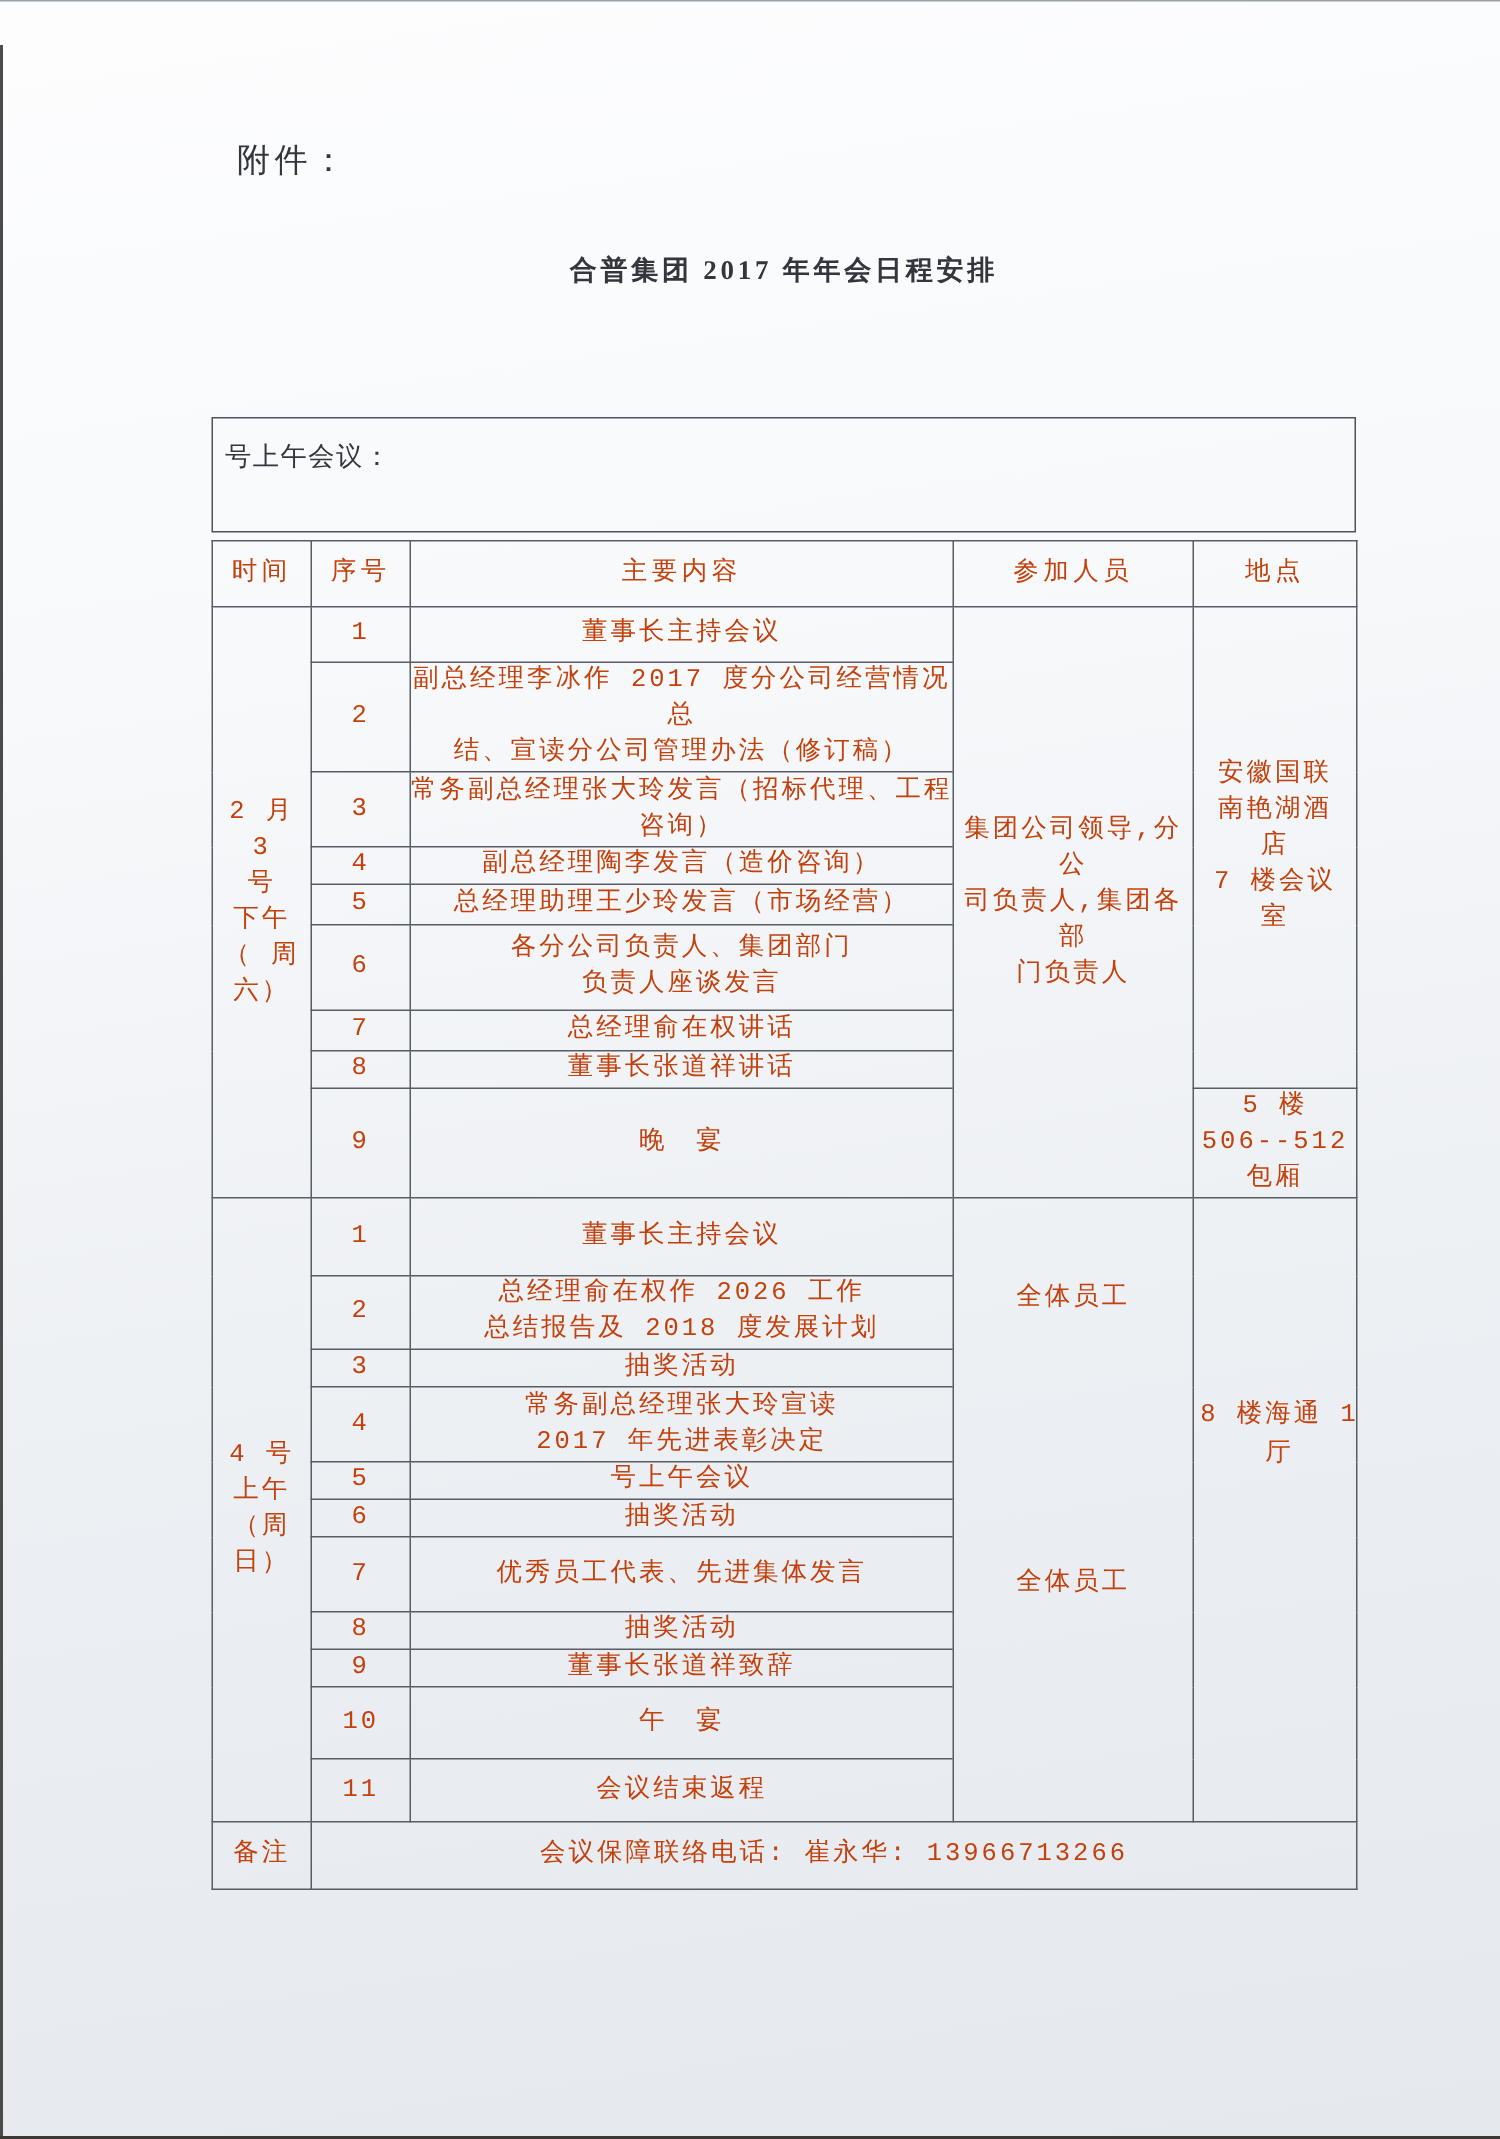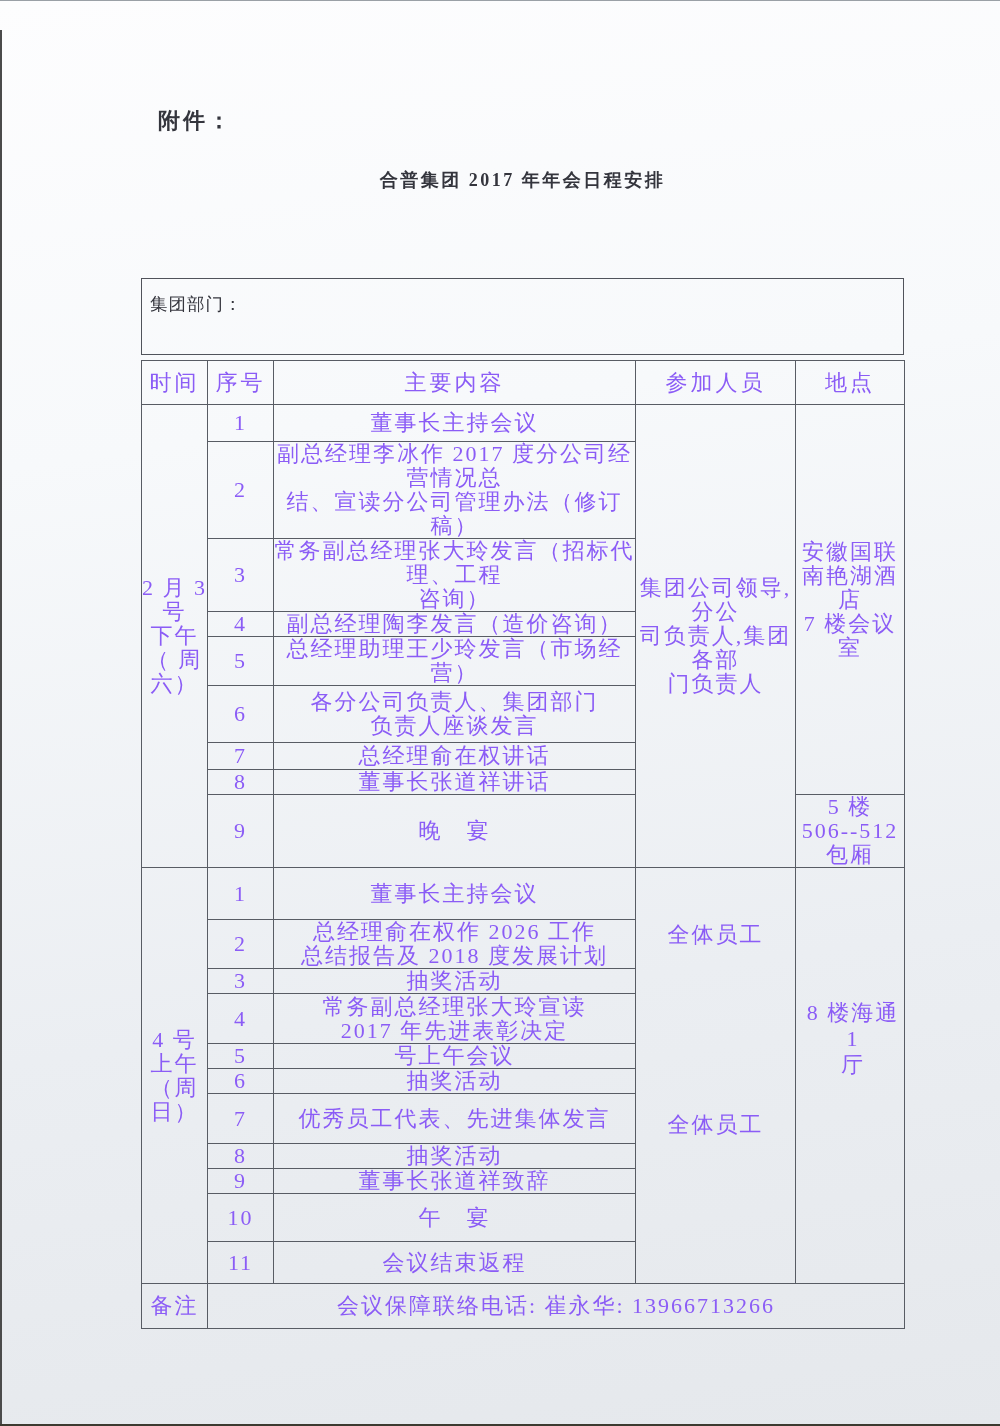--- a/index.html
+++ b/index.html
@@ -6,37 +6,37 @@
   body{
     width:1000px;height:1426px;position:relative;overflow:hidden;
     font-family:"Liberation Serif","DejaVu Serif",serif;
     background:linear-gradient(172deg,#fdfdfe 0%,#f7f9fb 30%,#ebeef2 68%,#e5e8ec 100%);
     color:#34353d;
   }
   .edge-left{position:absolute;left:0;top:30px;width:2px;height:1396px;background:#4b4b4b;}
   .edge-bottom{position:absolute;left:0;bottom:0;width:1000px;height:2px;background:#3c3a30;}
   .edge-top{position:absolute;left:0;top:0;width:1000px;height:1px;background:#9aa0a6;}
 
-  .attachment{position:absolute;left:158px;top:106px;font-size:22px;font-weight:bold;letter-spacing:3px;}
+  .attachment{position:absolute;left:158px;top:92px;font-size:22px;font-weight:normal;letter-spacing:3px;}
   .doc-title{position:absolute;left:141px;top:168px;width:763px;text-align:center;
     font-size:18px;font-weight:bold;letter-spacing:2.5px;}
 
   .notice-box{position:absolute;left:141px;top:278px;width:763px;height:77px;box-sizing:border-box;
     border:1.8px solid #50535b;display:flex;align-items:flex-start;
     padding:9px 10px 6px 8px;font-size:17.5px;line-height:32px;letter-spacing:1px;}
   .notice-box .nlabel{white-space:nowrap;}
   .notice-box .ntext{flex:1;}
 
   table.schedule{position:absolute;left:141px;top:360px;width:763px;
     border-collapse:collapse;table-layout:fixed;}
   .schedule th,.schedule td{
     border:1.5px solid #585c64;padding:0;margin:0;
-    font-size:22px;font-weight:normal;color:#8b5cf6;
+    font-size:17px;font-weight:normal;color:#c2410c;
     text-align:center;vertical-align:middle;
-    white-space:pre-line;line-height:24px;letter-spacing:2px;
+    white-space:pre-line;line-height:24px;letter-spacing:2px;font-family:Liberation Mono, monospace;
   }
   .schedule th{letter-spacing:3px;}
   .no-cell{letter-spacing:0;}
   .time-cell{line-height:34px;letter-spacing:2px;}
   .part-cell{text-align:left;padding:0 8px 0 12px;line-height:30px;letter-spacing:1px;}
   .loc-cell{line-height:26px;letter-spacing:1px;padding:0 3px;}
   .loc-dinner{line-height:23px;letter-spacing:0.5px;}
   .tall-cell{position:relative;}
   .float-txt{position:absolute;left:0;width:100%;text-align:center;letter-spacing:2px;}
   .remark-text{text-align:left;padding-left:10px;letter-spacing:1px;}
@@ -45,21 +45,21 @@
 <body>
 
 <div class="edge-top"></div>
 <div class="edge-left"></div>
 <div class="edge-bottom"></div>
 
 <div class="attachment">附件：</div>
 <div class="doc-title">合普集团 2017 年年会日程安排</div>
 
 <div class="notice-box">
-  <span class="nlabel">集团部门：</span>
+  <span class="nlabel">号上午会议：</span>
 </div>
 
 <table class="schedule">
   <colgroup>
     <col style="width:66px">
       <col style="width:66px">
       <col style="width:362px">
     <col style="width:160px">
       <col style="width:109px">
   </colgroup>

